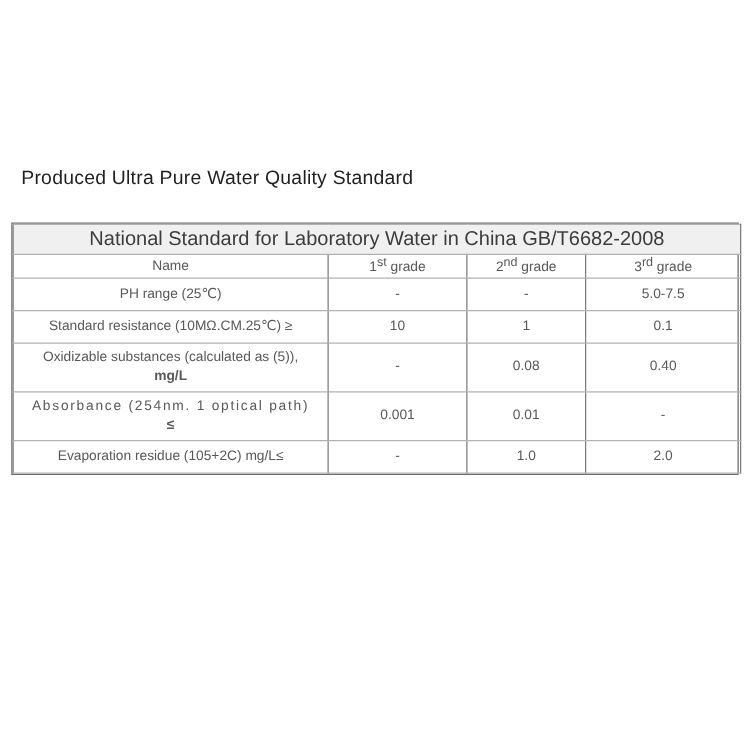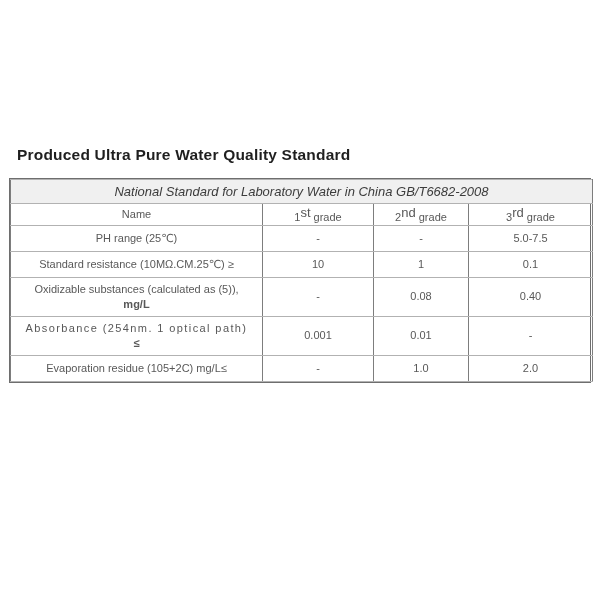--- a/index.html
+++ b/index.html
@@ -10,23 +10,23 @@
     position: relative;
     width: 600px;
     height: 600px;
     background: #ffffff;
     overflow: hidden;
   }
 
   .page-title {
     position: absolute;
     left: 17px;
-    top: 146px;
+    top: 134px;
     font-size: 15.5px;
-    font-weight: bold;
+    font-weight: normal;
     color: #1f1f1f;
     letter-spacing: 0.2px;
     white-space: nowrap;
   }
 
   .table-wrap {
     position: absolute;
     left: 9px;
     top: 178px;
     width: 582px;
@@ -47,31 +47,30 @@
     border-right-color: #7d7d7d;
     text-align: center;
     vertical-align: middle;
     padding: 0 2px;
     line-height: 1.35;
   }
 
   tr.row-caption td {
     background: #f0f0f0;
     color: #3c3c3c;
-    font-size: 13px;
+    font-size: 16px;
     height: 24px;
-    font-style: italic;
   }
   tr.row-colheads td { height: 16px; }
   tr.row-std td { height: 26px; }
   tr.row-tall td { height: 39px; }
   tr.row-last td { height: 25px; }
 
   .sup-ord {
-    font-size: 13px;
+    font-size: 10px;
     vertical-align: 4px;
     letter-spacing: 0;
   }
   .sub-chem {
     font-size: 8px;
     vertical-align: -1px;
   }
   .spaced { letter-spacing: 1.4px; }
   .two-line span { display: block; }
   .two-line .l2 { margin-top: 1px; font-weight: bold; }

